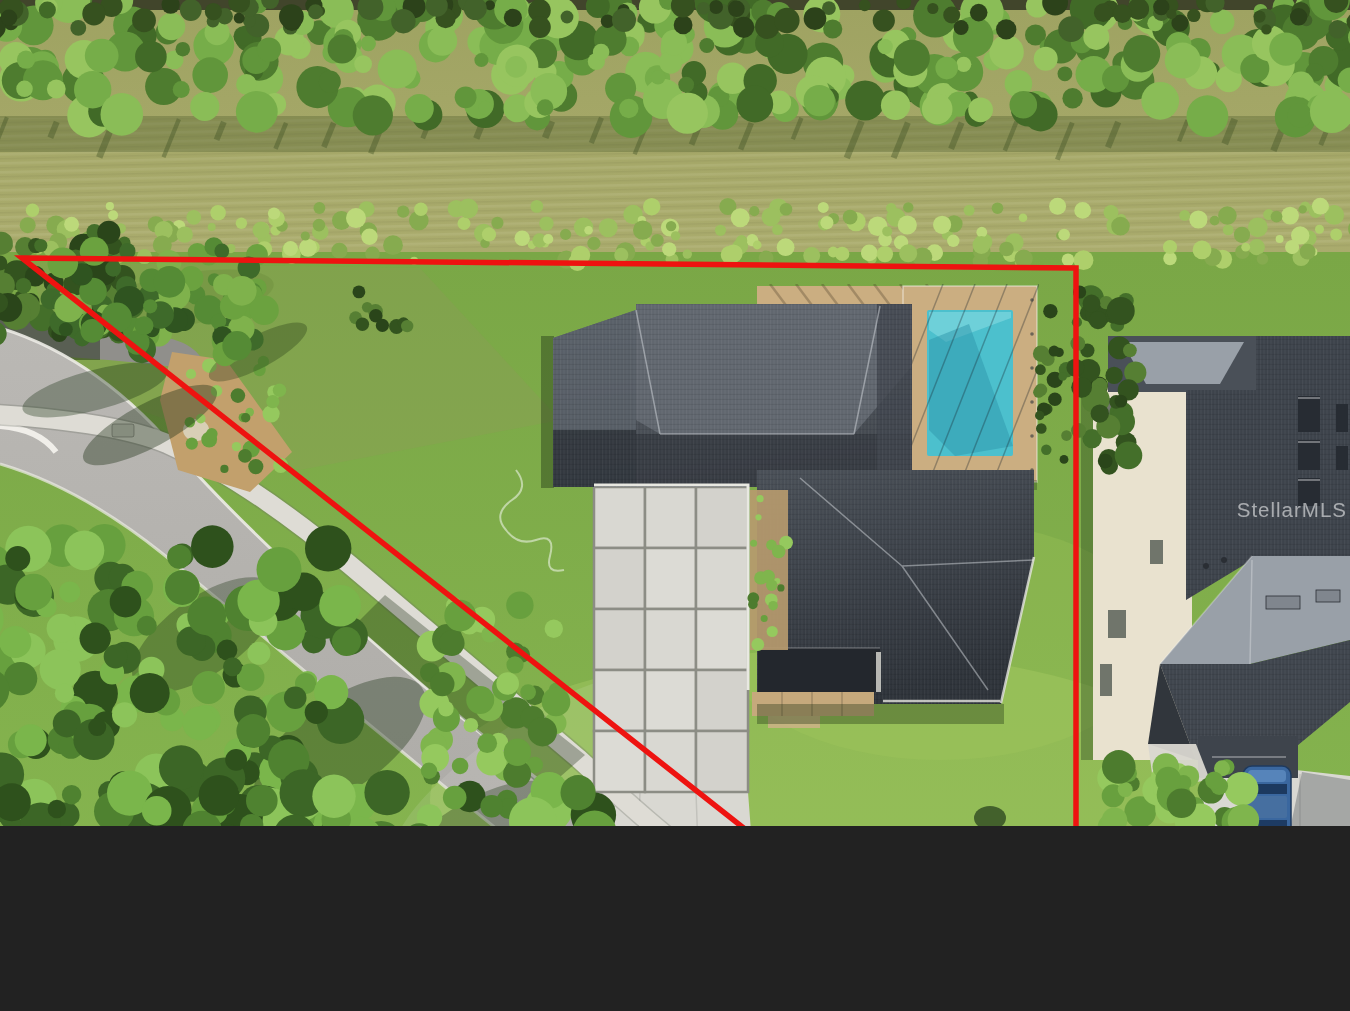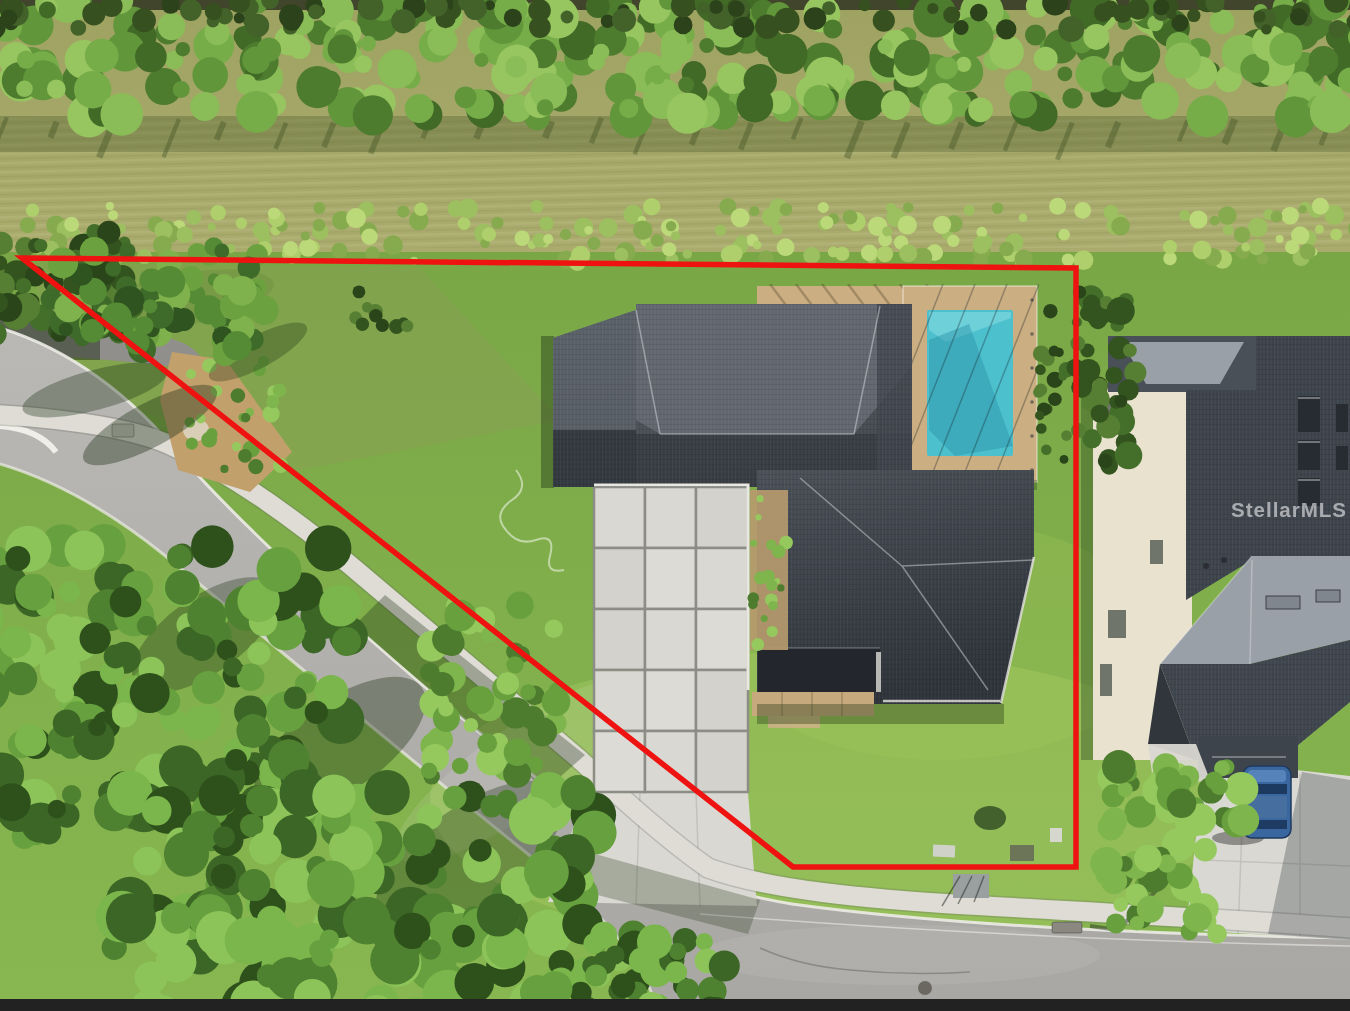--- a/index.html
+++ b/index.html
@@ -1,17 +1,17 @@
 <!DOCTYPE html>
 <html><head>
 <meta charset="utf-8">
 <style>
   html,body{margin:0;padding:0;background:#222;}
-  #stage{position:relative;width:1350px;height:999px;overflow:hidden;
-         font-family:"Liberation Sans", sans-serif;font-weight:bold;}
+  #stage{position:relative;width:1350px;height:826px;overflow:hidden;
+         font-family:"Liberation Sans", sans-serif;}
   svg{display:block}
   text{font-family:"Liberation Sans", sans-serif;}
 </style>
 </head>
 <body>
 
 <div id="stage">
 <svg width="1350" height="1011" viewBox="0 0 1350 1011">
   <defs>
     <linearGradient id="gField" x1="0" y1="0" x2="0" y2="1">

